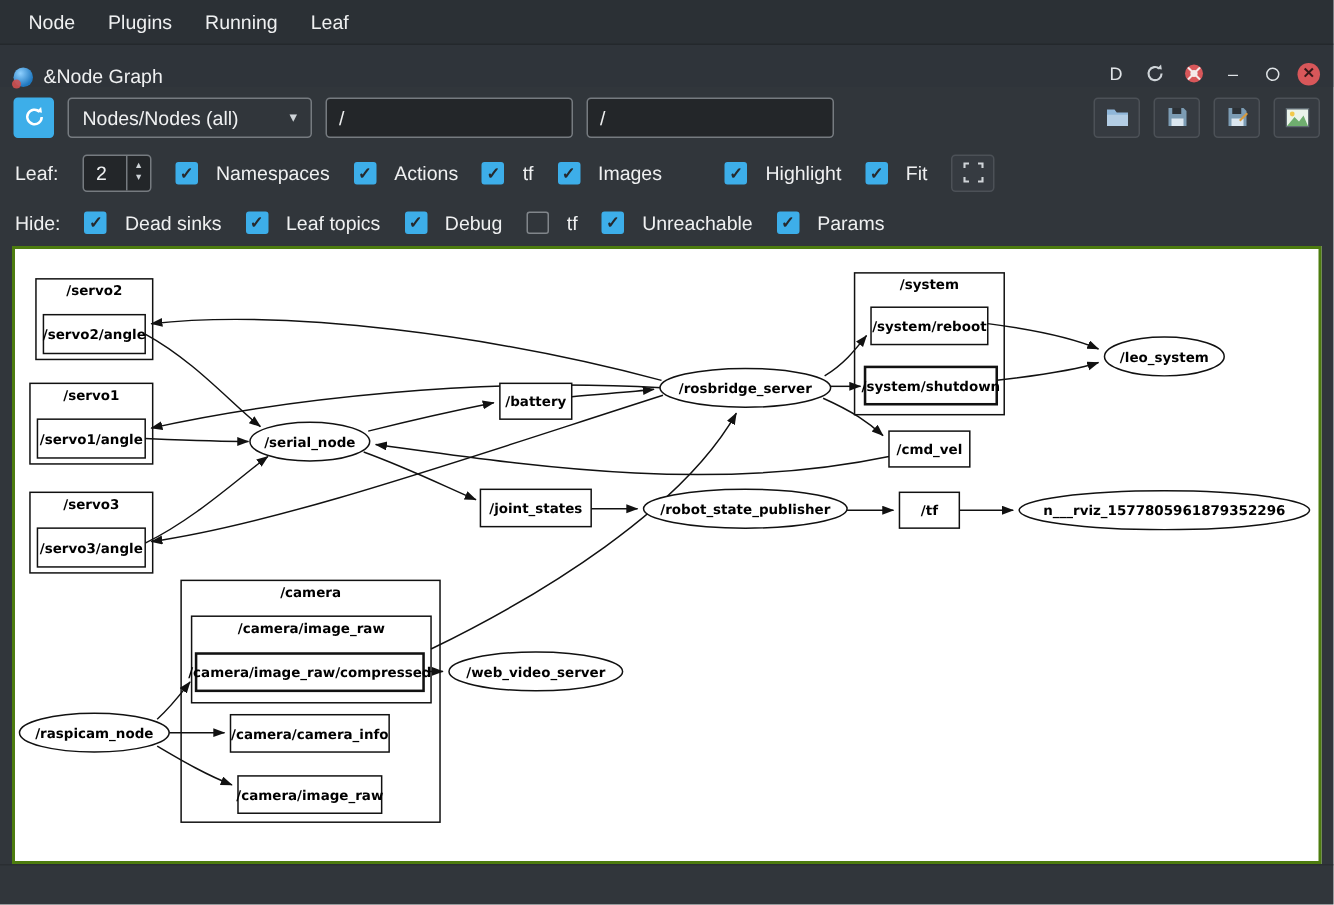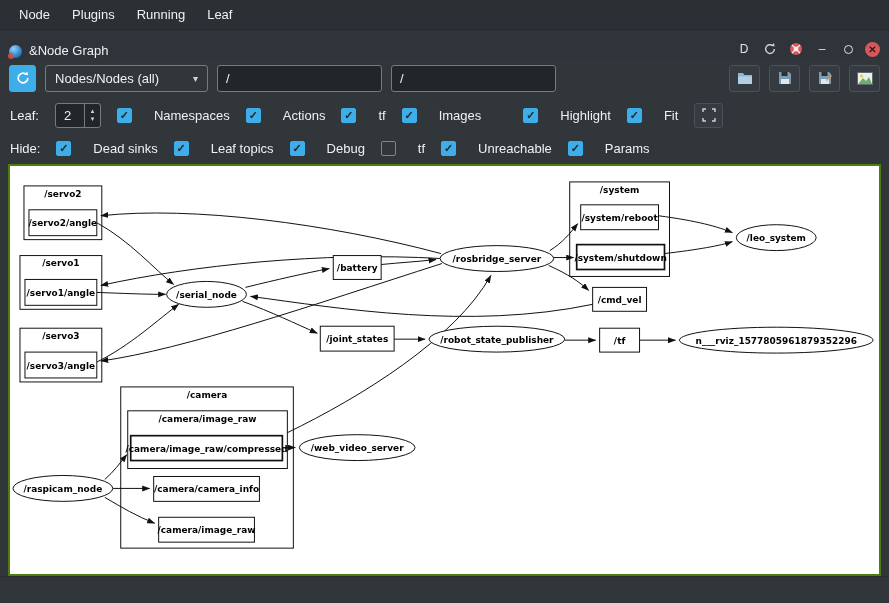--- a/index.html
+++ b/index.html
@@ -25,21 +25,21 @@
 .line-edit{width:165px;height:27px;background:#232629;border:1px solid #767b80;border-radius:3px;color:#eff0f1;font:13px "Liberation Sans",sans-serif;padding:0 8px;outline:none}
 .tool-spacer{flex:1}
 .tool-btn{width:31px;height:27px;border:1px solid #4c5157;border-radius:3px;display:flex;align-items:center;justify-content:center;background:#363b41}
 
 .optrow{display:flex;align-items:center;padding:0 10px;gap:16px}
 .row-group{height:34px}
 .row-hide{height:32px}
 .spin{width:46px;height:25px;background:#232629;border:1px solid #767b80;border-radius:3px;display:flex;align-items:stretch}
 .spin-val{flex:1;display:flex;align-items:center;padding-left:8px}
 .spin-btns{width:16px;border-left:1px solid #767b80;display:flex;flex-direction:column;align-items:center;justify-content:center;color:#cfd4d8;font-size:7px;line-height:8px}
-.cb{display:flex;align-items:center;gap:22px}
+.cb{display:flex;align-items:center;gap:12px}
 .cbox{width:15px;height:15px;border:1px solid #81868b;border-radius:2px;background:transparent;display:flex;align-items:center;justify-content:center;flex:none}
 .cbox.checked{background:#3daee9;border-color:#3daee9}
 .cbox.checked::after{content:"✓";color:#26292d;font-size:11px;font-weight:bold}
 .gap-lg{margin-left:26px}
 .fit-btn{width:29px;height:25px;border:1px solid #4c5157;border-radius:3px;background:#363b41;display:flex;align-items:center;justify-content:center}
 
 .canvas-wrap{margin:0 8px;height:412px;background:#ffffff;border:2px solid #4d7c0f}
 .canvas-wrap svg{display:block;width:100%;height:100%}
 .glabel{font:600 9px "DejaVu Sans",sans-serif;fill:#000}
 

